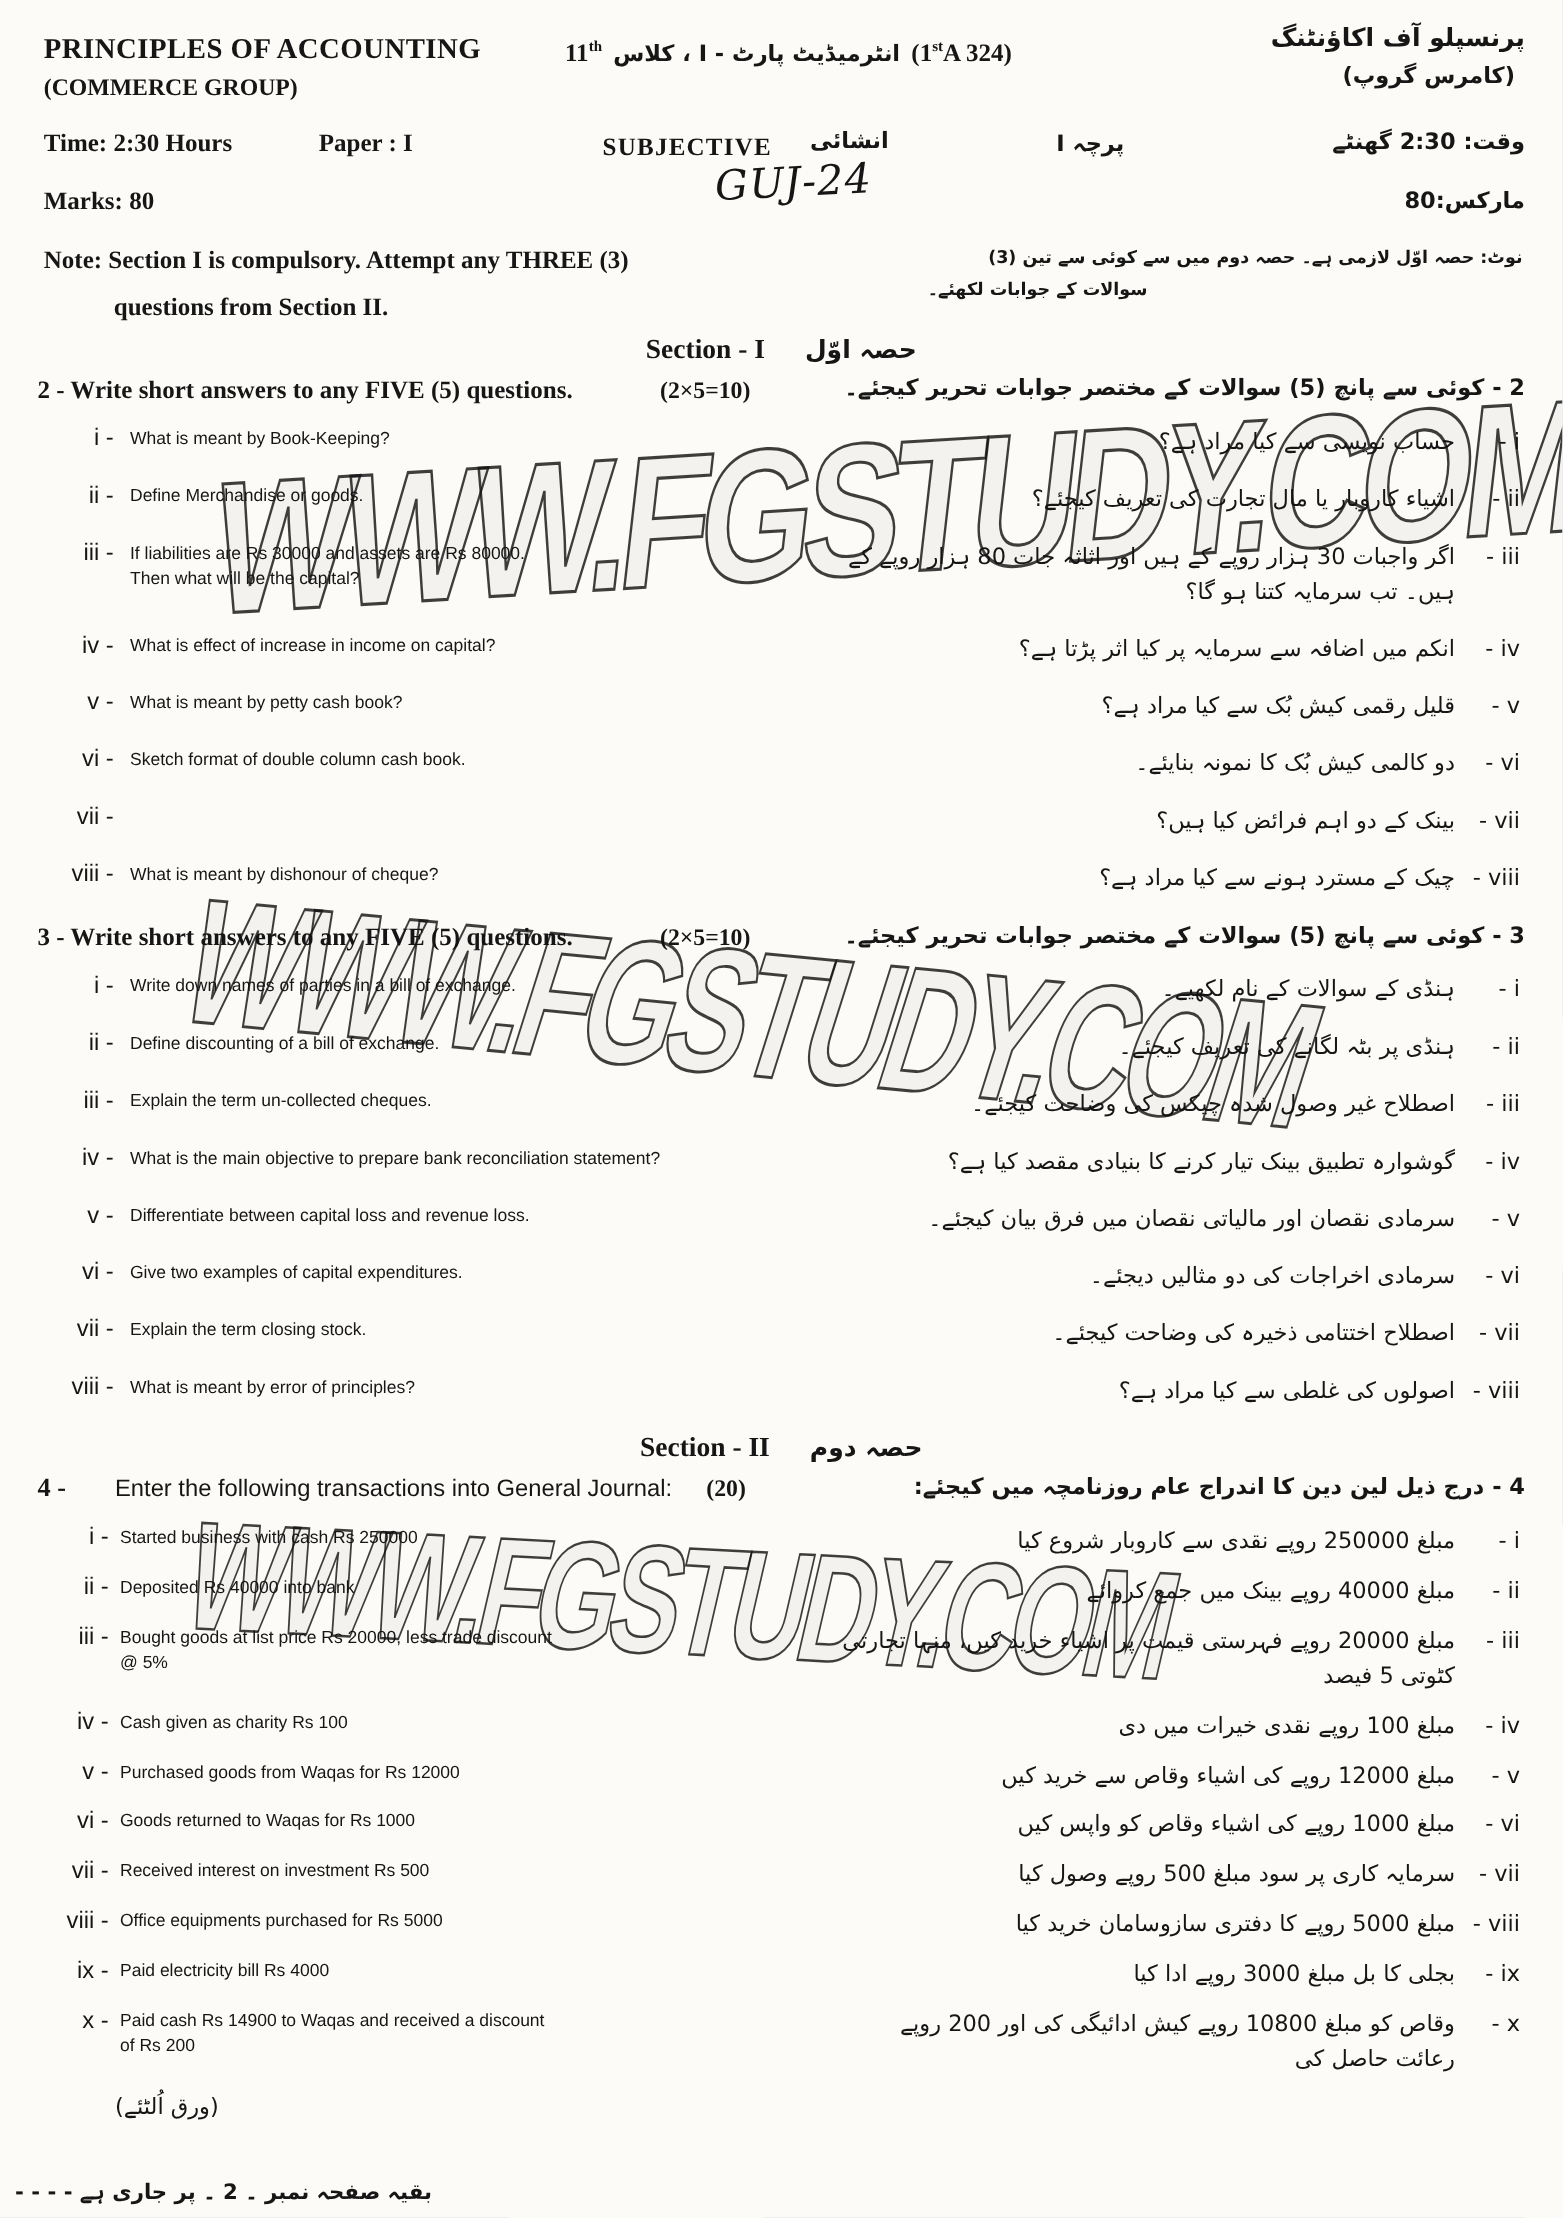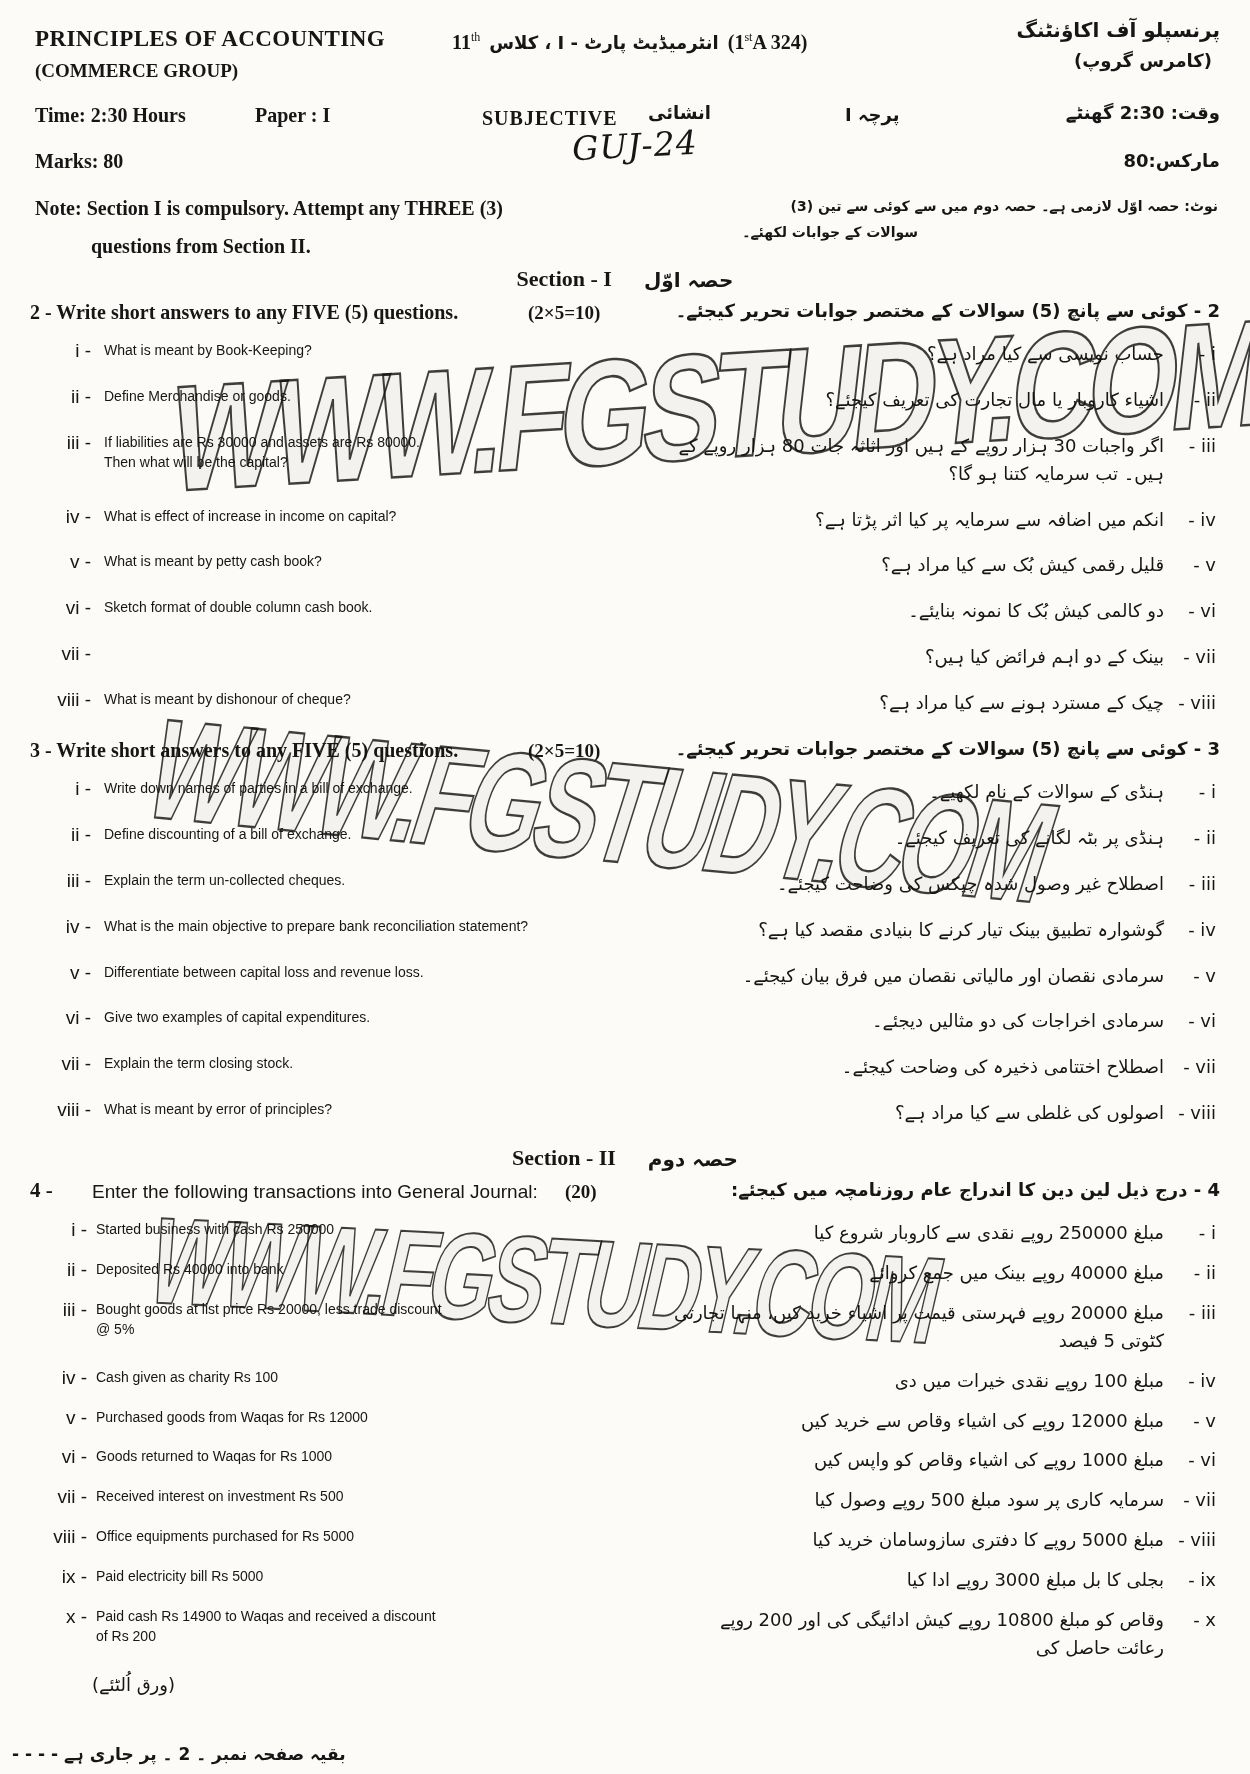--- a/index.html
+++ b/index.html
@@ -15,21 +15,21 @@
   #wm3{left:168px;top:1190px;transform:rotate(3deg) skewX(-10deg) scale(.56,.82);}
   
   header{position:relative;height:188px;z-index:2;}
   .t-en1{position:absolute;left:35px;top:26px;font-family:"Liberation Serif",serif;
          font-weight:bold;font-size:23px;letter-spacing:.4px;}
   .t-en2{position:absolute;left:35px;top:60px;font-family:"Liberation Serif",serif;
          font-weight:bold;font-size:19px;}
   .class-line{position:absolute;left:452px;top:30px;display:flex;gap:9px;align-items:baseline;
          font-weight:bold;font-size:20px;font-family:"Liberation Serif",serif;}
   .class-line .cur{font-family:"DejaVu Sans",sans-serif;font-size:18px;}
-  sup{font-size:12px;font-weight:normal;text-align:center;}
+  sup{font-size:12px;font-weight:bold;text-align:center;}
   .ur{font-family:"DejaVu Sans",sans-serif;}
   .t-ur1{position:absolute;right:30px;top:18px;font-weight:bold;font-size:20px;}
   .t-ur2{position:absolute;right:38px;top:50px;font-weight:bold;font-size:18px;}
   .time-en{position:absolute;left:35px;top:104px;font-family:"Liberation Serif",serif;font-weight:bold;font-size:20px;}
   .paper-en{position:absolute;left:255px;top:104px;font-family:"Liberation Serif",serif;font-weight:bold;font-size:20px;}
   .subj-en{position:absolute;left:482px;top:107px;font-family:"Liberation Serif",serif;font-weight:bold;font-size:20px;letter-spacing:1px;}
   .subj-ur{position:absolute;left:648px;top:102px;font-weight:bold;font-size:18px;text-align:right;}
   .paper-ur{position:absolute;left:845px;top:104px;font-weight:bold;font-size:18px;}
   .time-ur{position:absolute;right:30px;top:102px;font-weight:bold;font-size:18px;}
   .marks-en{position:absolute;left:35px;top:150px;font-family:"Liberation Serif",serif;font-weight:bold;font-size:20px;}
@@ -37,21 +37,21 @@
         font-size:33px;transform:rotate(-3deg);letter-spacing:1px;}
   .marks-ur{position:absolute;right:30px;top:150px;font-weight:bold;font-size:18px;}
   
   .note{display:flex;margin-top:8px;position:relative;z-index:2;}
   .note-en{width:585px;padding-left:35px;box-sizing:border-box;font-family:"Liberation Serif",serif;
            font-weight:bold;font-size:20px;line-height:1.2;}
   .note-en2{margin-left:56px;margin-top:14px;}
   .note-ur{flex:1;padding-right:32px;font-weight:bold;font-size:14px;line-height:1.55;}
   .note-ur2{padding-right:300px;margin-top:4px;}
   
-  .sec-head{display:flex;justify-content:center;gap:32px;align-items:flex-end;margin-top:8px;position:relative;z-index:2;}
+  .sec-head{display:flex;justify-content:center;gap:32px;align-items:center;margin-top:8px;position:relative;z-index:2;}
   .sh-en{font-family:"Liberation Serif",serif;font-weight:bold;font-size:22px;}
   .sh-ur{font-weight:bold;font-size:20px;}
   
   .qhead{display:flex;align-items:flex-end;margin-top:5px;position:relative;z-index:2;}
   .qhead .h-en{width:528px;padding-left:30px;box-sizing:border-box;font-family:"Liberation Serif",serif;
                font-weight:bold;font-size:20px;}
   .qhead .h-marks{width:128px;font-family:"Liberation Serif",serif;font-weight:bold;font-size:19px;padding-top:2px;}
   .qhead .h-ur{flex:1;padding-right:30px;font-weight:bold;font-size:18px;line-height:1.5;}
   .qhead.q4 .h-en{width:565px;display:flex;font-weight:normal;}
   .qhead.q4 .q4num{width:62px;font-family:"Liberation Serif",serif;font-weight:bold;font-size:21px;flex:none;}
@@ -387,21 +387,21 @@
           <span class="t">Office equipments purchased for Rs 5000</span>
         </div>
         <div class="i-ur ur" dir="rtl">
           <span class="n">viii -</span>
           <span class="t">مبلغ 5000 روپے کا دفتری سازوسامان خرید کیا</span>
         </div>
       </div>
     <div class="irow">
         <div class="i-en">
           <span class="n">ix -</span>
-          <span class="t">Paid electricity bill Rs 5000</span>
+          <span class="t">Paid electricity bill Rs 4000</span>
         </div>
         <div class="i-ur ur" dir="rtl">
           <span class="n">ix -</span>
           <span class="t">بجلی کا بل مبلغ 3000 روپے ادا کیا</span>
         </div>
       </div>
     <div class="irow">
         <div class="i-en">
           <span class="n">x -</span>
           <span class="t">Paid cash Rs 14900 to Waqas and received a discount

